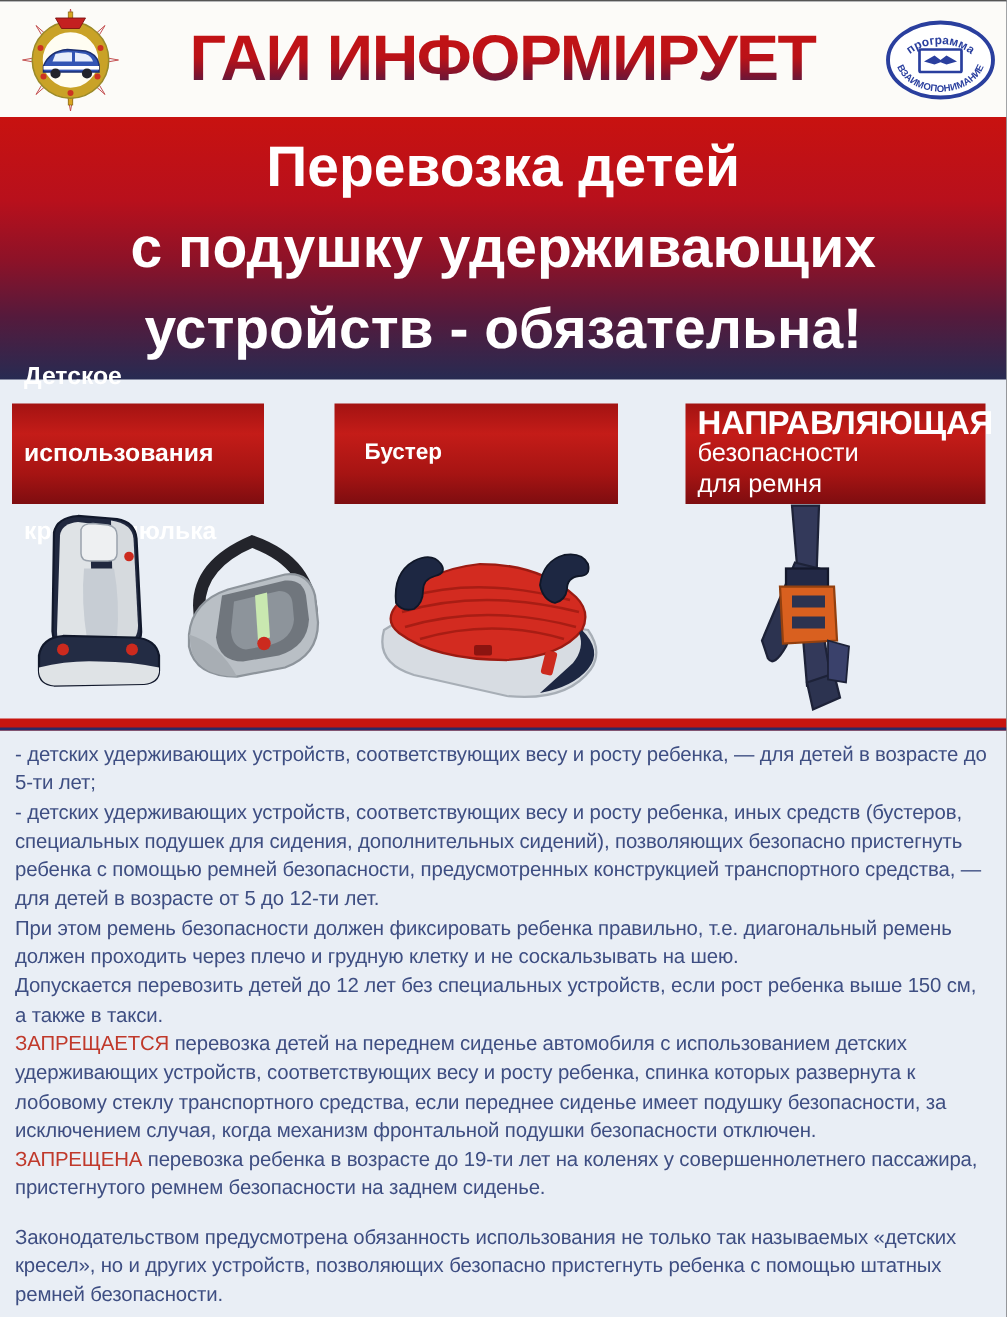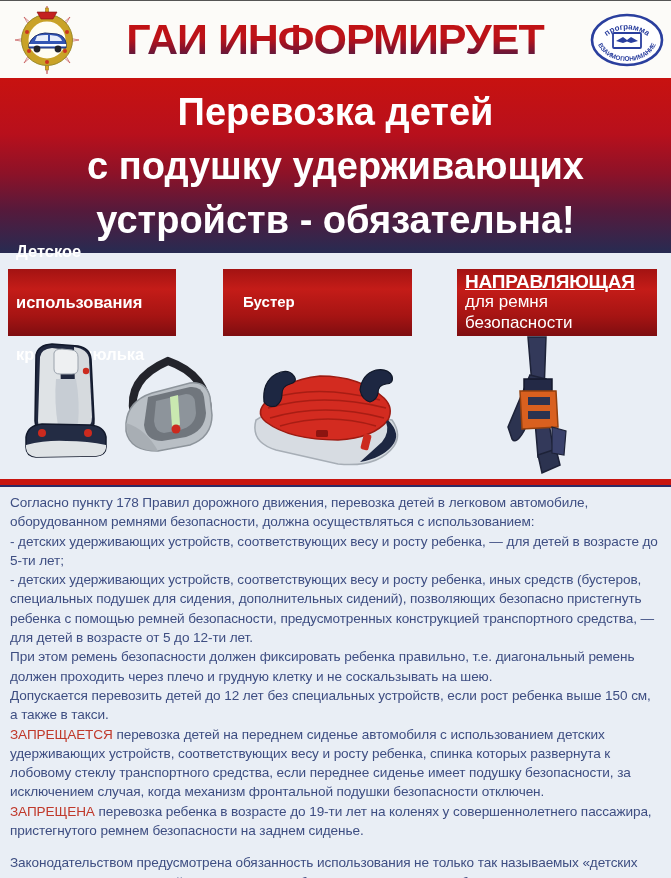--- a/index.html
+++ b/index.html
@@ -34,21 +34,21 @@
   
   .content{position:absolute;top:252px;left:0;width:671px;height:626px;}
   .label-box{
     position:absolute;top:16px;height:67px;box-sizing:border-box;
     background:linear-gradient(180deg,#a31312 0%,#c41c18 30%,#a61413 70%,#7e0d10 100%);
     color:#fff;padding:3px 8px;display:flex;flex-direction:column;justify-content:center;
   }
   .label-box.single{justify-content:center;}
   .label-line{font-size:16.5px;font-weight:bold;line-height:20.5px;white-space:nowrap;}
   .label-box.single .label-line{font-size:15px;padding-left:12px;}
-  .label-line.big{font-size:19px;font-weight:900;letter-spacing:-0.2px;text-decoration:underline;}
+  .label-line.big{font-size:22px;font-weight:900;letter-spacing:-0.2px;}
   .label-line.light{font-weight:normal;font-size:17px;}
   .box1{left:8px;width:168px;gap:31px;}
   .box2{left:223px;width:189px;}
   .box3{left:457px;width:200px;}
   .product{position:absolute;}
   .p-seat{left:16px;top:88px;}
   .p-carrier{left:118px;top:100px;}
   .p-booster{left:242px;top:93px;}
   .p-belt{left:494px;top:82px;}
   .divider{
@@ -140,22 +140,22 @@
     <div class="label-box box1">
         <div class="label-line">Детское</div>
         <div class="label-line">использования</div>
         <div class="label-line">кресло, люлька</div>
       </div>
     <div class="label-box box2 single">
         <div class="label-line">Бустер</div>
       </div>
     <div class="label-box box3">
         <div class="label-line big">НАПРАВЛЯЮЩАЯ</div>
+        <div class="label-line light">безопасности</div>
         <div class="label-line light">для ремня</div>
-        <div class="label-line light">безопасности</div>
       </div>
 
     <svg class="product p-seat" width="100" height="122" viewBox="0 0 100 122">
       <path d="M20 14 Q22 4 36 3 L62 5 Q74 7 75 18 L78 78 Q79 88 70 90 L30 92 Q20 92 19 80 Z" fill="#20283f" stroke="#11182b" stroke-width="1.5"></path>
       <path d="M24 16 Q25 8 36 7 L44 8 L46 92 L30 92 Q22 91 22 80 Z" fill="#dfe3e6"></path>
       <path d="M58 6 Q72 8 73 18 L76 76 Q76 86 68 88 L60 88 Z" fill="#d6dade"></path>
       <path d="M38 12 Q39 8 46 8 L56 9 Q62 10 62 16 L62 28 Q62 33 56 33 L44 33 Q38 33 38 28 Z" fill="#eef0f2" stroke="#9aa2ac" stroke-width="1"></path>
       <path d="M40 38 L60 38 Q64 60 62 84 L42 85 Q38 60 40 38 Z" fill="#c7cdd4"></path>
       <circle cx="70" cy="30" r="3.2" fill="#cc2a1e"></circle>
       <path d="M10 96 Q12 84 26 83 L74 84 Q88 85 90 96 L90 106 Q90 114 80 115 L20 116 Q10 115 10 106 Z" fill="#232c44" stroke="#11182b" stroke-width="1.5"></path>
@@ -197,21 +197,20 @@
       <rect x="30" y="44" width="28" height="14" fill="#232946" stroke="#14182c" stroke-width="1.5"></rect>
       <path d="M26 56 L62 56 L64 92 L28 94 Z" fill="#d9601f" stroke="#93400f" stroke-width="1.5"></path>
       <rect x="34" y="62" width="22" height="8" fill="#2c3350"></rect>
       <rect x="34" y="76" width="22" height="8" fill="#2c3350"></rect>
       <path d="M58 92 L72 96 L70 120 L58 118 Z" fill="#3a416b" stroke="#1d2238" stroke-width="1.2"></path>
     </svg>
 
     <div class="divider"></div>
 
     <div class="body-text" id="body-text">
-        <div class="block"><span>Согласно пункту 178 Правил дорожного движения, перевозка детей в легковом автомобиле, оборудованном ремнями безопасности, должна осуществляться с использованием:</span></div>
         <div class="block"><span>- детских удерживающих устройств, соответствующих весу и росту ребенка, — для детей в возрасте до 5-ти лет;</span></div>
         <div class="block"><span>- детских удерживающих устройств, соответствующих весу и росту ребенка, иных средств (бустеров, специальных подушек для сидения, дополнительных сидений), позволяющих безопасно пристегнуть ребенка с помощью ремней безопасности, предусмотренных конструкцией транспортного средства, — для детей в возрасте от 5 до 12-ти лет.</span></div>
         <div class="block"><span>При этом ремень безопасности должен фиксировать ребенка правильно, т.е. диагональный ремень должен проходить через плечо и грудную клетку и не соскальзывать на шею.</span></div>
         <div class="block"><span>Допускается перевозить детей до 12 лет без специальных устройств, если рост ребенка выше 150 см, а также в такси.</span></div>
         <div class="block"><span class="red">ЗАПРЕЩАЕТСЯ</span><span> перевозка детей на переднем сиденье автомобиля с использованием детских удерживающих устройств, соответствующих весу и росту ребенка, спинка которых развернута к лобовому стеклу транспортного средства, если переднее сиденье имеет подушку безопасности, за исключением случая, когда механизм фронтальной подушки безопасности отключен.</span></div>
         <div class="block"><span class="red">ЗАПРЕЩЕНА</span><span> перевозка ребенка в возрасте до 19-ти лет на коленях у совершеннолетнего пассажира, пристегнутого ремнем безопасности на заднем сиденье.</span></div>
         <div class="block gap"><span>Законодательством предусмотрена обязанность использования не только так называемых «детских кресел», но и других устройств, позволяющих безопасно пристегнуть ребенка с помощью штатных ремней безопасности.</span></div>
       </div>
   </div>
 </div>

